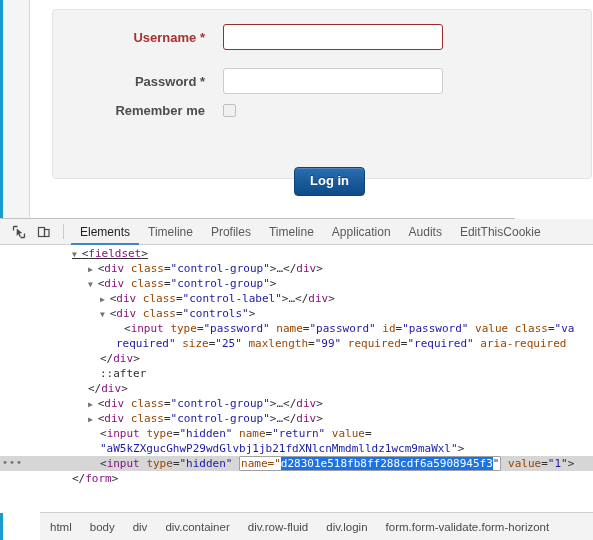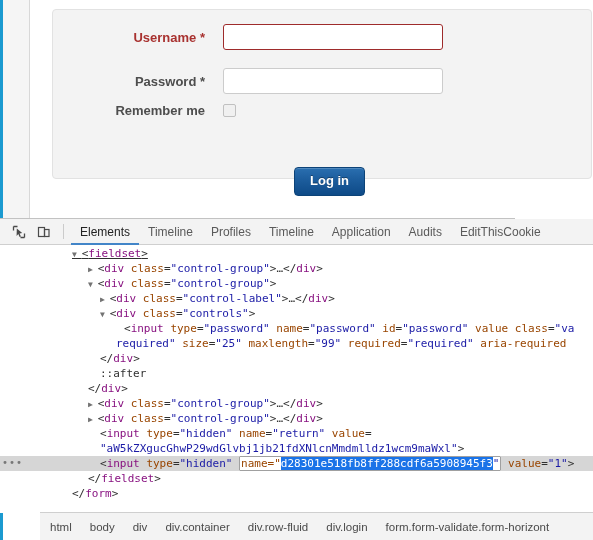--- a/index.html
+++ b/index.html
@@ -343,21 +343,20 @@
         <div class="dom-row"><span style="display: inline-block; width: 116px;"></span><span class="punct">&lt;</span><span class="tag">input</span><span class="punct"> </span><span class="attrn">type</span><span class="punct">=</span><span class="attrv">"password"</span><span class="punct"> </span><span class="attrn">name</span><span class="punct">=</span><span class="attrv">"password"</span><span class="punct"> </span><span class="attrn">id</span><span class="punct">=</span><span class="attrv">"password"</span><span class="punct"> </span><span class="attrn">value</span><span class="punct"> </span><span class="attrn">class</span><span class="punct">=</span><span class="attrv">"va</span></div>
         <div class="dom-row"><span style="display: inline-block; width: 108px;"></span><span class="attrv">required"</span><span class="punct"> </span><span class="attrn">size</span><span class="punct">=</span><span class="attrv">"25"</span><span class="punct"> </span><span class="attrn">maxlength</span><span class="punct">=</span><span class="attrv">"99"</span><span class="punct"> </span><span class="attrn">required</span><span class="punct">=</span><span class="attrv">"required"</span><span class="punct"> </span><span class="attrn">aria-required</span></div>
         <div class="dom-row"><span style="display: inline-block; width: 92px;"></span><span class="punct">&lt;/</span><span class="tag">div</span><span class="punct">&gt;</span></div>
         <div class="dom-row"><span style="display: inline-block; width: 92px;"></span><span class="pseudo">::after</span></div>
         <div class="dom-row"><span style="display: inline-block; width: 80px;"></span><span class="punct">&lt;/</span><span class="tag">div</span><span class="punct">&gt;</span></div>
         <div class="dom-row"><span style="display: inline-block; width: 80px;"></span><span class="tw">▶ </span><span class="punct">&lt;</span><span class="tag">div</span><span class="punct"> </span><span class="attrn">class</span><span class="punct">=</span><span class="attrv">"control-group"</span><span class="punct">&gt;…&lt;/</span><span class="tag">div</span><span class="punct">&gt;</span></div>
         <div class="dom-row"><span style="display: inline-block; width: 80px;"></span><span class="tw">▶ </span><span class="punct">&lt;</span><span class="tag">div</span><span class="punct"> </span><span class="attrn">class</span><span class="punct">=</span><span class="attrv">"control-group"</span><span class="punct">&gt;…&lt;/</span><span class="tag">div</span><span class="punct">&gt;</span></div>
         <div class="dom-row"><span style="display: inline-block; width: 92px;"></span><span class="punct">&lt;</span><span class="tag">input</span><span class="punct"> </span><span class="attrn">type</span><span class="punct">=</span><span class="attrv">"hidden"</span><span class="punct"> </span><span class="attrn">name</span><span class="punct">=</span><span class="attrv">"return"</span><span class="punct"> </span><span class="attrn">value</span><span class="punct">=</span></div>
         <div class="dom-row"><span style="display: inline-block; width: 92px;"></span><span class="attrv">"aW5kZXgucGhwP29wdGlvbj1jb21fdXNlcnMmdmlldz1wcm9maWxl"</span><span class="punct">&gt;</span></div>
         <div class="dom-row selected"><span class="ellipsis-badge">•••</span><span style="display: inline-block; width: 92px;"></span><span class="punct">&lt;</span><span class="tag">input</span><span class="punct"> </span><span class="attrn">type</span><span class="punct">=</span><span class="attrv">"hidden"</span><span class="punct"> </span><span class="edit-box"><span class="attrn">name="</span><span class="sel-text">d28301e518fb8ff288cdf6a5908945f3</span><span class="attrv">"</span></span><span class="punct"> </span><span class="attrn">value</span><span class="punct">=</span><span class="attrv">"1"</span><span class="punct">&gt;</span></div>
-        <div class="dom-row"><span style="display: inline-block; width: 80px;"></span><span class="punct">&lt;/</span><span class="tag">fieldset</span><span class="punct">&gt;</span></div>
         <div class="dom-row"><span style="display: inline-block; width: 64px;"></span><span class="punct">&lt;/</span><span class="tag">form</span><span class="punct">&gt;</span></div>
       </div>
 
     <div class="dt-crumbs">
         <div class="crumb first">html</div>
         <div class="crumb">body</div>
         <div class="crumb">div</div>
         <div class="crumb">div.container</div>
         <div class="crumb">div.row-fluid</div>
         <div class="crumb">div.login</div>

